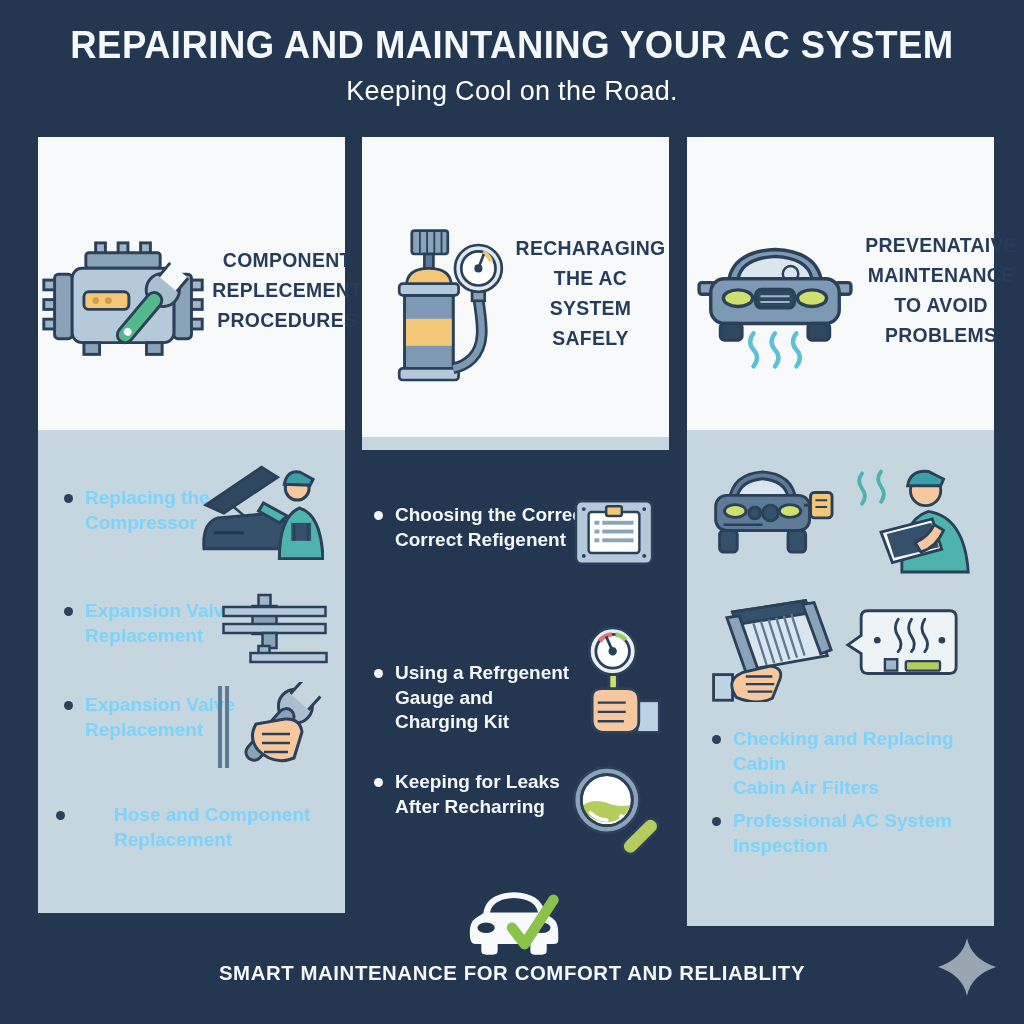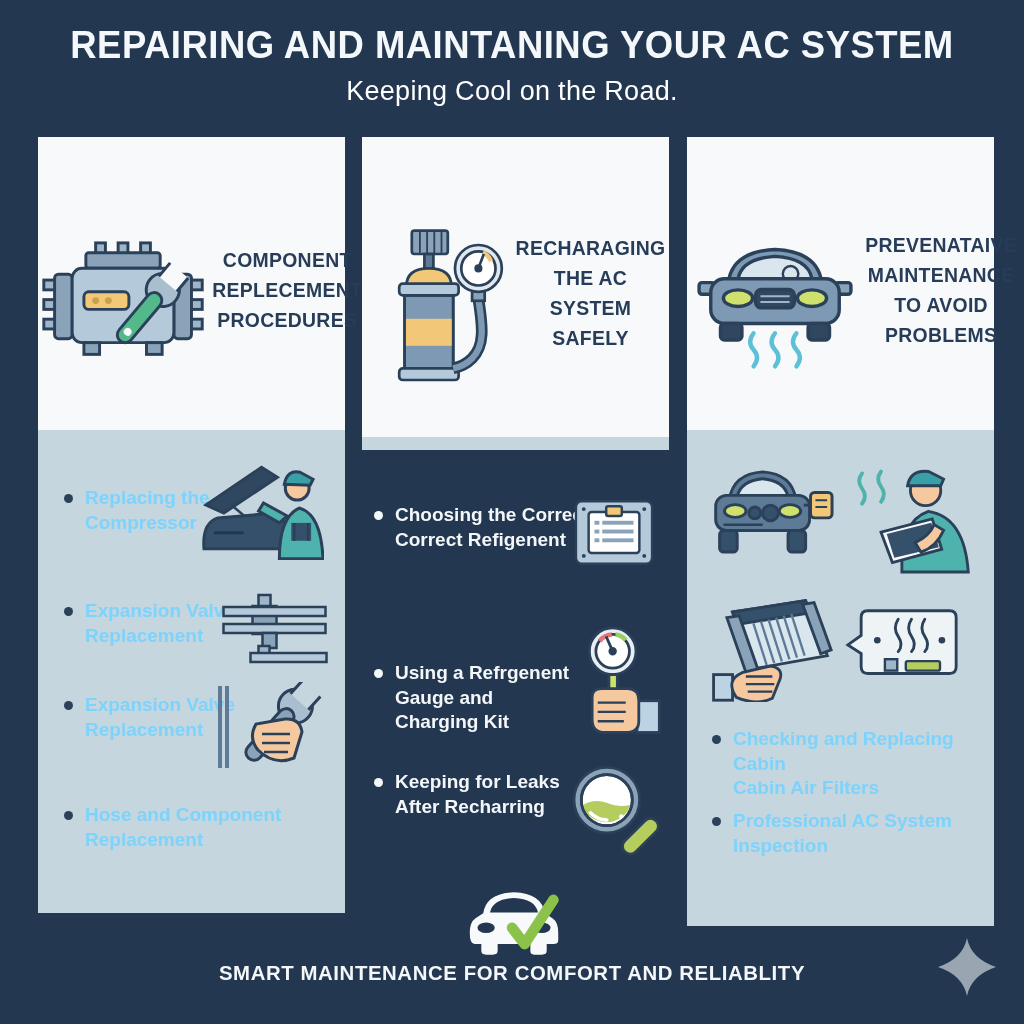--- a/index.html
+++ b/index.html
@@ -207,21 +207,21 @@
         <path d="M50 10 V-8 M74 10 V-8" fill="none"></path>
         <rect x="54" y="22" width="16" height="64" rx="8" fill="#8aa3b8"></rect>
       </g>
       <g stroke="#2b4059" stroke-width="3">
         <path d="M44 42 q-8 14 2 26 q16 16 36 8 l8 -26 q-2 -14 -17 -13 z" fill="#f6c89f"></path>
         <path d="M50 52 h28 M50 61 h28 M52 70 h24" stroke-width="2.5" fill="none"></path>
       </g>
     </svg>
   </div>
 
-  <div class="abs item" style="left:64px;top:803px;">
+  <div class="abs item" style="left:56px;top:803px;gap:37px;">
     <span class="dot"></span>
     <span class="item-text" style="width:215px;">Hose and Component
 Replacement</span>
   </div>
 
   <div class="abs item" style="left:374px;top:503px;">
     <span class="dot light"></span>
     <span class="item-text light" style="width:205px;">Choosing the Correct
 Correct Refigenent</span>
   </div>

